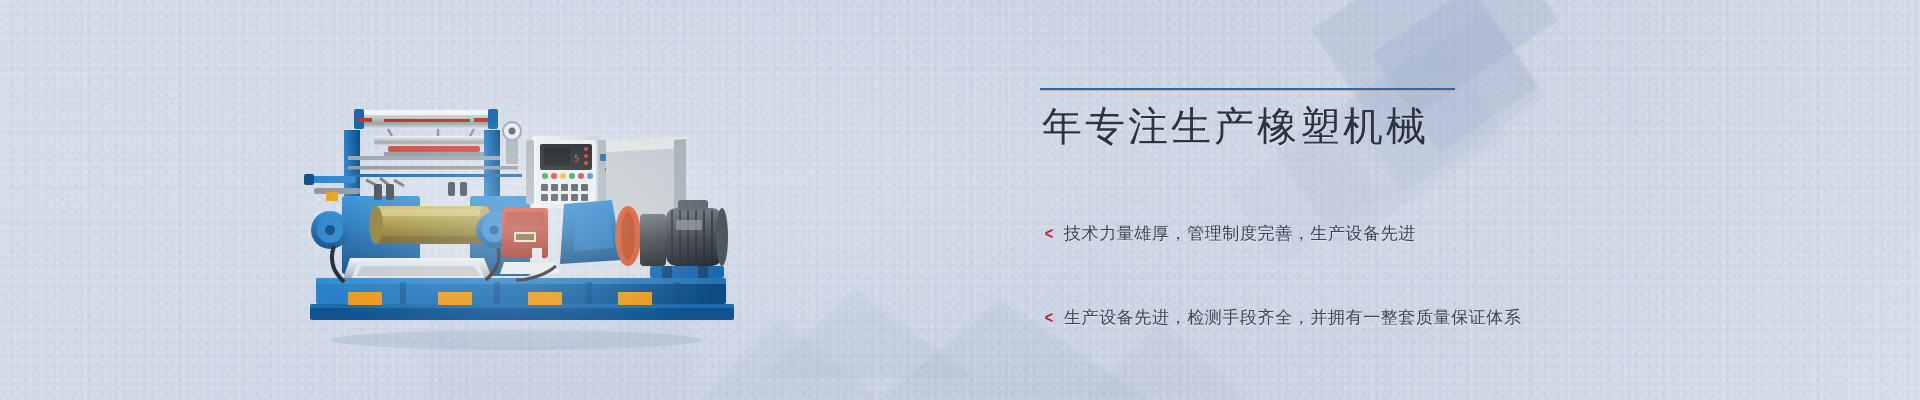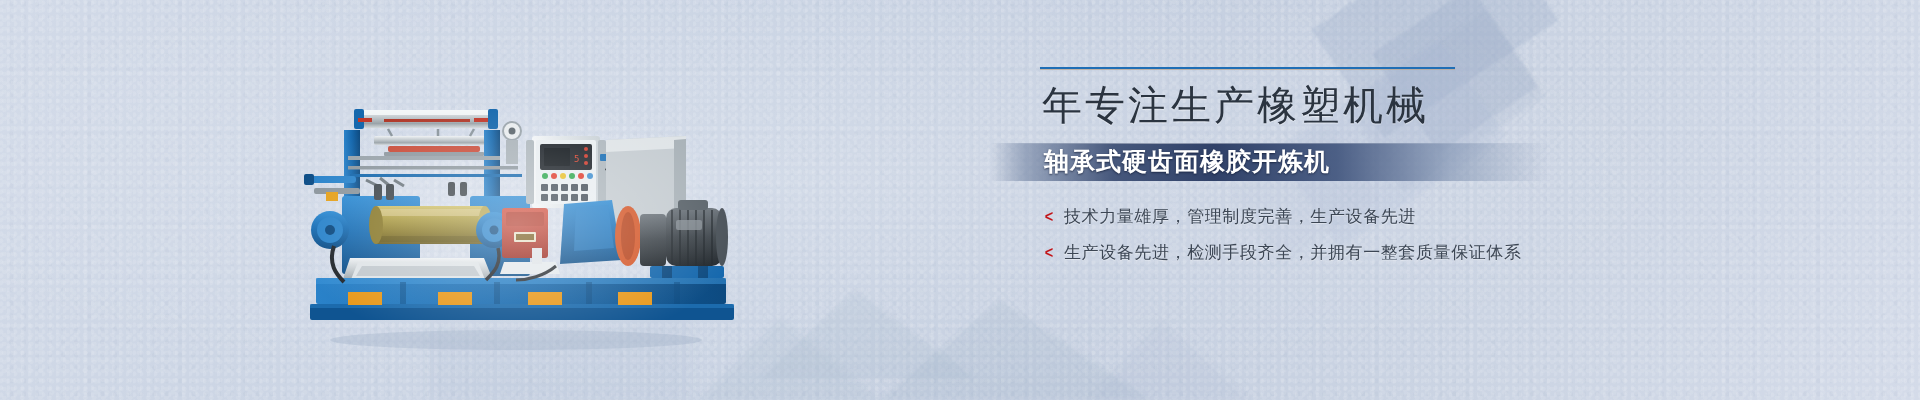--- a/index.html
+++ b/index.html
@@ -62,21 +62,21 @@
   .vig{ position:absolute; inset:0;
         background:radial-gradient(ellipse 70% 80% at 40% 45%, rgba(255,255,255,.18), rgba(255,255,255,0) 70%); }
 
   
   .machine-wrap{
     position:absolute; left:288px; top:96px; width:456px; height:256px;
   }
   .machine-wrap svg{ width:100%; height:100%; display:block; }
 
   
-  .content{ position:absolute; left:990px; top:67px; width:560px; }
+  .content{ position:absolute; left:990px; top:88px; width:560px; }
 
   .rule{
     width:415px; margin-left:50px; height:0;
     border-top:2px solid #1f6eb5;
     border-bottom:1px solid rgba(190,170,150,.75);
     margin-bottom:14px;
   }
   .headline{
     font-family:"Liberation Serif", serif;
     font-size:40px; line-height:1.12; color:#2b3440;
@@ -112,20 +112,21 @@
   .arrow{
     color:#c2161a; font-size:17px; font-weight:bold;
     font-family:"Liberation Sans", sans-serif;
     margin-right:10px; line-height:1;
     transform:scaleX(.85);
   }
   .btext{
     font-size:17px; color:#3c4654; letter-spacing:.6px;
     white-space:nowrap;
     text-shadow:0 1px 1px rgba(255,255,255,.45);
+    margin-top:48px;
   }
 </style>
 </head>
 <body>
 
 <div class="banner">
 
   <div class="bg-noise"></div>
   <div class="shape s1"></div>
   <div class="shape s2"></div>
@@ -339,23 +340,20 @@
       <rect x="0" y="0" width="456" height="256" fill="url(#glow)"></rect>
     </svg>
   </div>
 
   <div class="content">
 
     <div class="rule"></div>
 
     <div class="headline">年专注生产橡塑机械</div>
 
-    <div class="subtitle-bar">
-      <span class="subtitle">轴承式硬齿面橡胶开炼机</span>
-    </div>
 
     <div class="bullets">
       <div class="bullet">
         <span class="arrow">&lt;</span>
         <span class="btext">技术力量雄厚，管理制度完善，生产设备先进</span>
       </div>
       <div class="bullet">
         <span class="arrow">&lt;</span>
         <span class="btext">生产设备先进，检测手段齐全，并拥有一整套质量保证体系</span>
       </div>

